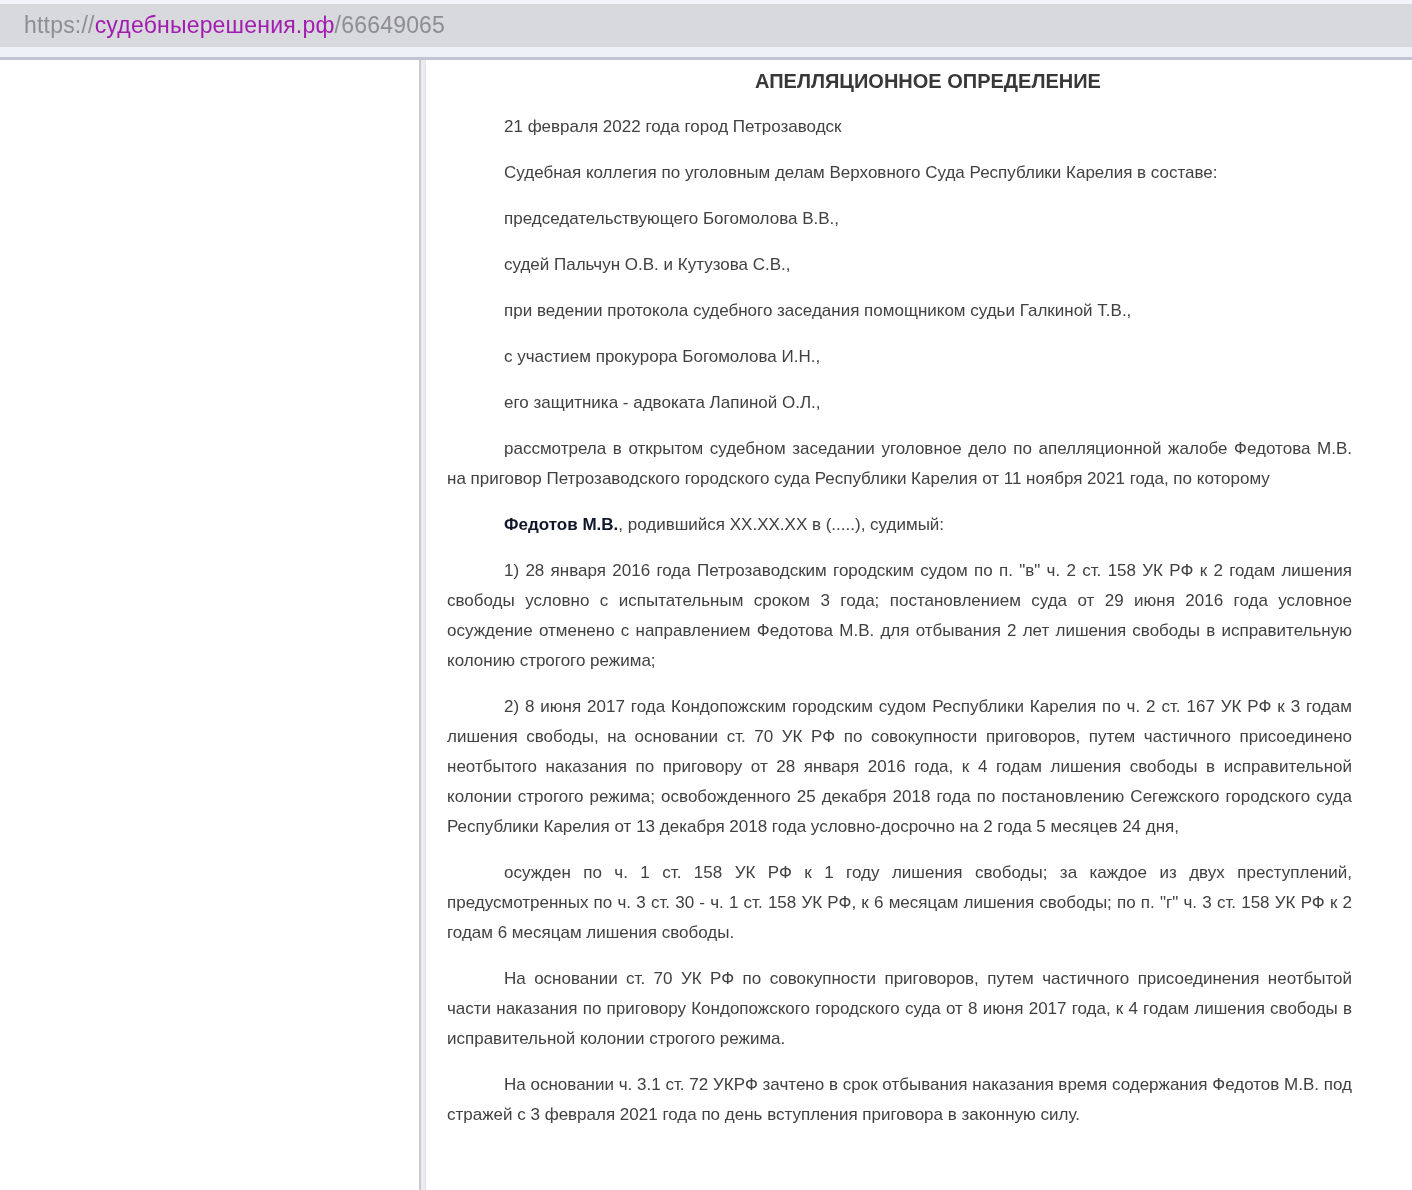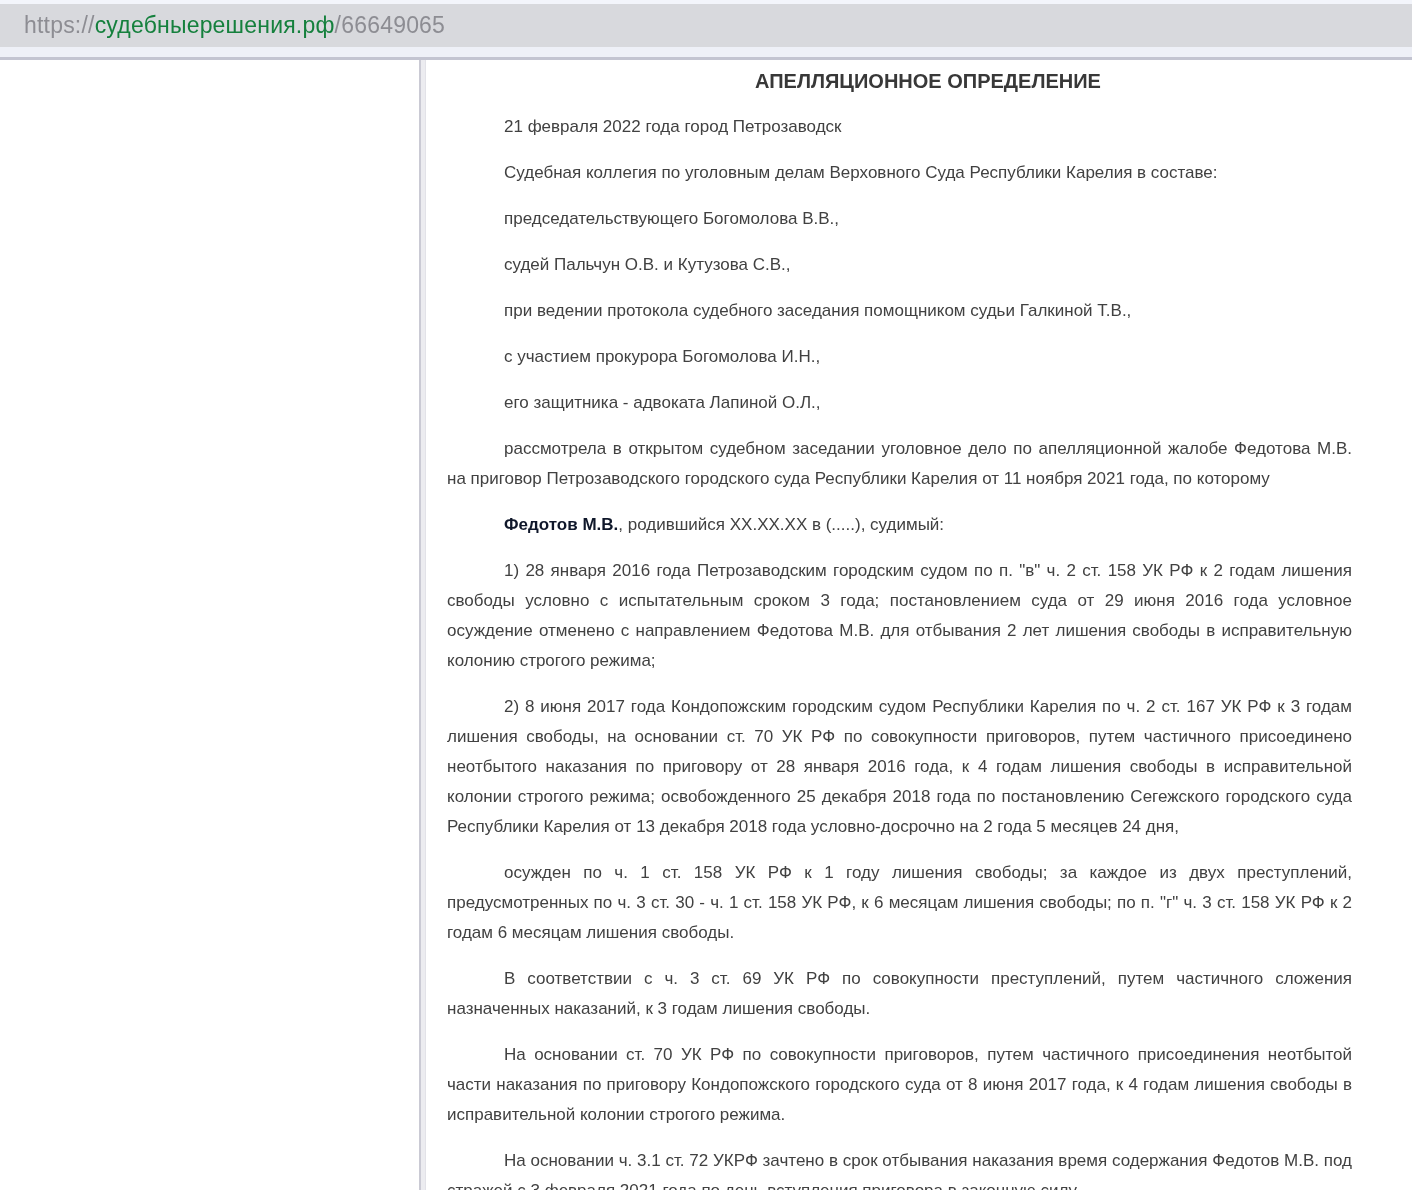--- a/index.html
+++ b/index.html
@@ -21,21 +21,21 @@
     height: 43px;
     background: #d8d9dd;
     display: flex;
     align-items: center;
     padding: 0 24px;
     font-size: 23px;
     letter-spacing: 0.2px;
     white-space: nowrap;
   }
   .url-scheme, .url-path { color: #8d8d93; }
-  .url-domain { color: #15803d; }
+  .url-domain { color: #a21caf; }
   .sub-strip   { height: 10px; background: #eef0f7; }
   .chrome-rule { height: 3px;  background: #c3c4d1; }
 
   
   .content-row {
     display: flex;
     height: 1130px;
     background: #ffffff;
   }
   .left-panel {
@@ -104,17 +104,16 @@
     <p>при ведении протокола судебного заседания помощником судьи Галкиной Т.В.,</p>
     <p>с участием прокурора Богомолова И.Н.,</p>
     <p>его защитника - адвоката Лапиной О.Л.,</p>
     <p>рассмотрела в открытом судебном заседании уголовное дело по апелляционной жалобе Федотова М.В. на приговор Петрозаводского городского суда Республики Карелия от 11 ноября 2021 года, по которому</p>
 
     <p><b>Федотов М.В.</b><span>, родившийся ХХ.ХХ.ХХ в (.....), судимый:</span></p>
 
     <p>1) 28 января 2016 года Петрозаводским городским судом по п. "в" ч. 2 ст. 158 УК РФ к 2 годам лишения свободы условно с испытательным сроком 3 года; постановлением суда от 29 июня 2016 года условное осуждение отменено с направлением Федотова М.В. для отбывания 2 лет лишения свободы в исправительную колонию строгого режима;</p>
     <p>2) 8 июня 2017 года Кондопожским городским судом Республики Карелия по ч. 2 ст. 167 УК РФ к 3 годам лишения свободы, на основании ст. 70 УК РФ по совокупности приговоров, путем частичного присоединено неотбытого наказания по приговору от 28 января 2016 года, к 4 годам лишения свободы в исправительной колонии строгого режима; освобожденного 25 декабря 2018 года по постановлению Сегежского городского суда Республики Карелия от 13 декабря 2018 года условно-досрочно на 2 года 5 месяцев 24 дня,</p>
     <p>осужден по ч. 1 ст. 158 УК РФ к 1 году лишения свободы; за каждое из двух преступлений, предусмотренных по ч. 3 ст. 30 - ч. 1 ст. 158 УК РФ, к 6 месяцам лишения свободы; по п. "г" ч. 3 ст. 158 УК РФ к 2 годам 6 месяцам лишения свободы.</p>
-    <p>В соответствии с ч. 3 ст. 69 УК РФ по совокупности преступлений, путем частичного сложения назначенных наказаний, к 3 годам лишения свободы.</p>
     <p>На основании ст. 70 УК РФ по совокупности приговоров, путем частичного присоединения неотбытой части наказания по приговору Кондопожского городского суда от 8 июня 2017 года, к 4 годам лишения свободы в исправительной колонии строгого режима.</p>
     <p>На основании ч. 3.1 ст. 72 УКРФ зачтено в срок отбывания наказания время содержания Федотов М.В. под стражей с 3 февраля 2021 года по день вступления приговора в законную силу.</p>
   </div>
 </div>
 
 </body></html>

